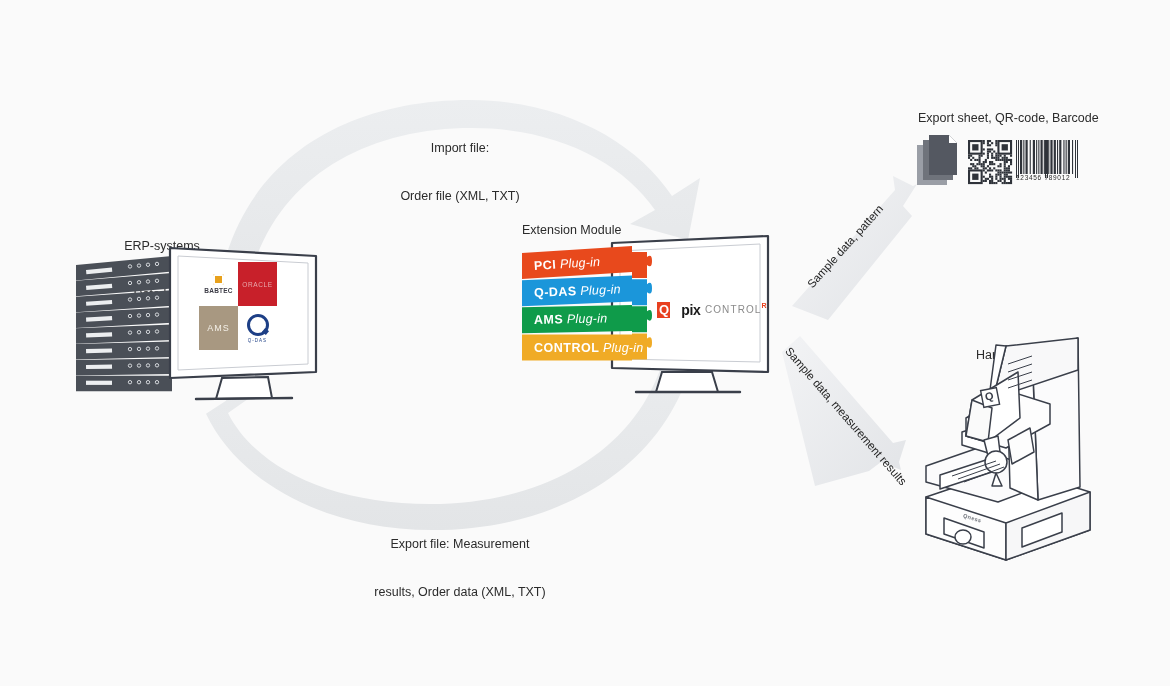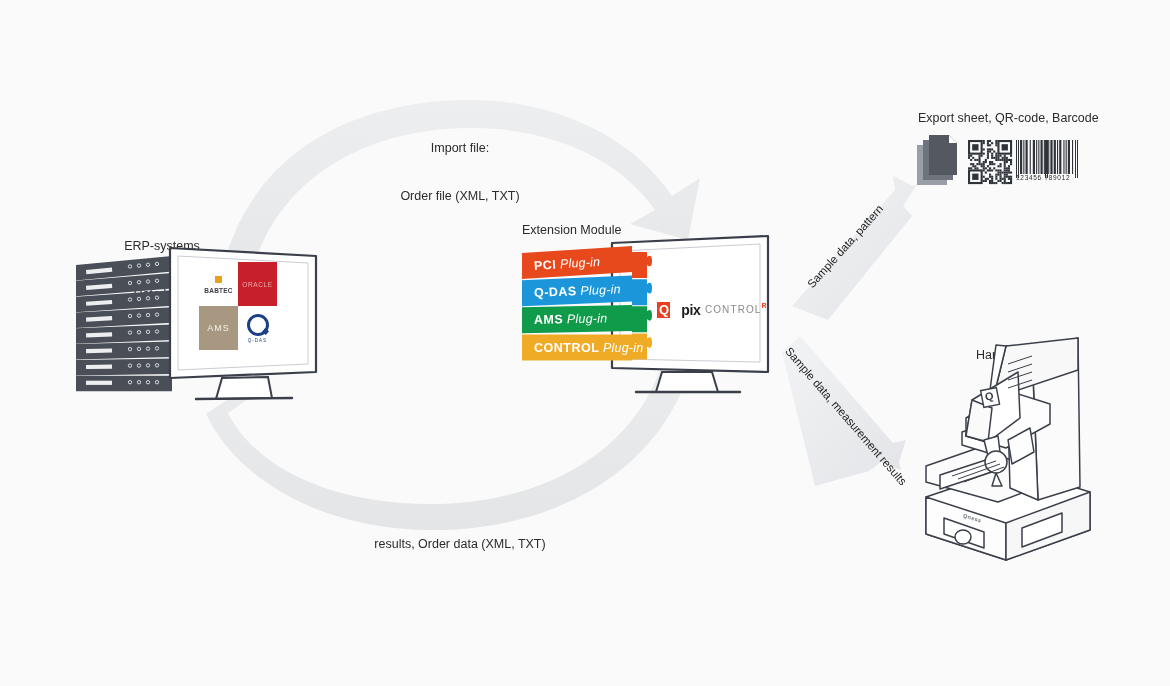--- a/index.html
+++ b/index.html
@@ -77,20 +77,21 @@
       <path d="M782,352 L800,336 L893,443 L906,440 L899,462 L901,470 L881,462 L869,471 L815,486 Z" fill="url(#bang)"></path>
     </g>
   </svg>
 
   <div class="lbl c" style="left:360px;top:108px;width:200px;">
     <div>Import file:</div>
     <div>Order file (XML, TXT)</div>
   </div>
 
   <div class="lbl c" style="left:350px;top:504px;width:220px;">
+    <div>Export file: Measurement</div>
     <div>results, Order data (XML, TXT)</div>
   </div>
 
   <div class="diag" style="left:805px;top:282px;transform:rotate(-48deg);">Sample data, pattern</div>
   <div class="diag" style="left:792px;top:345px;transform:rotate(49deg);">Sample data, measurement results</div>
 
   <div class="lbl c" style="left:100px;top:206px;width:124px;">
     <div>ERP-systems</div>
     <div>Data base</div>
   </div>

